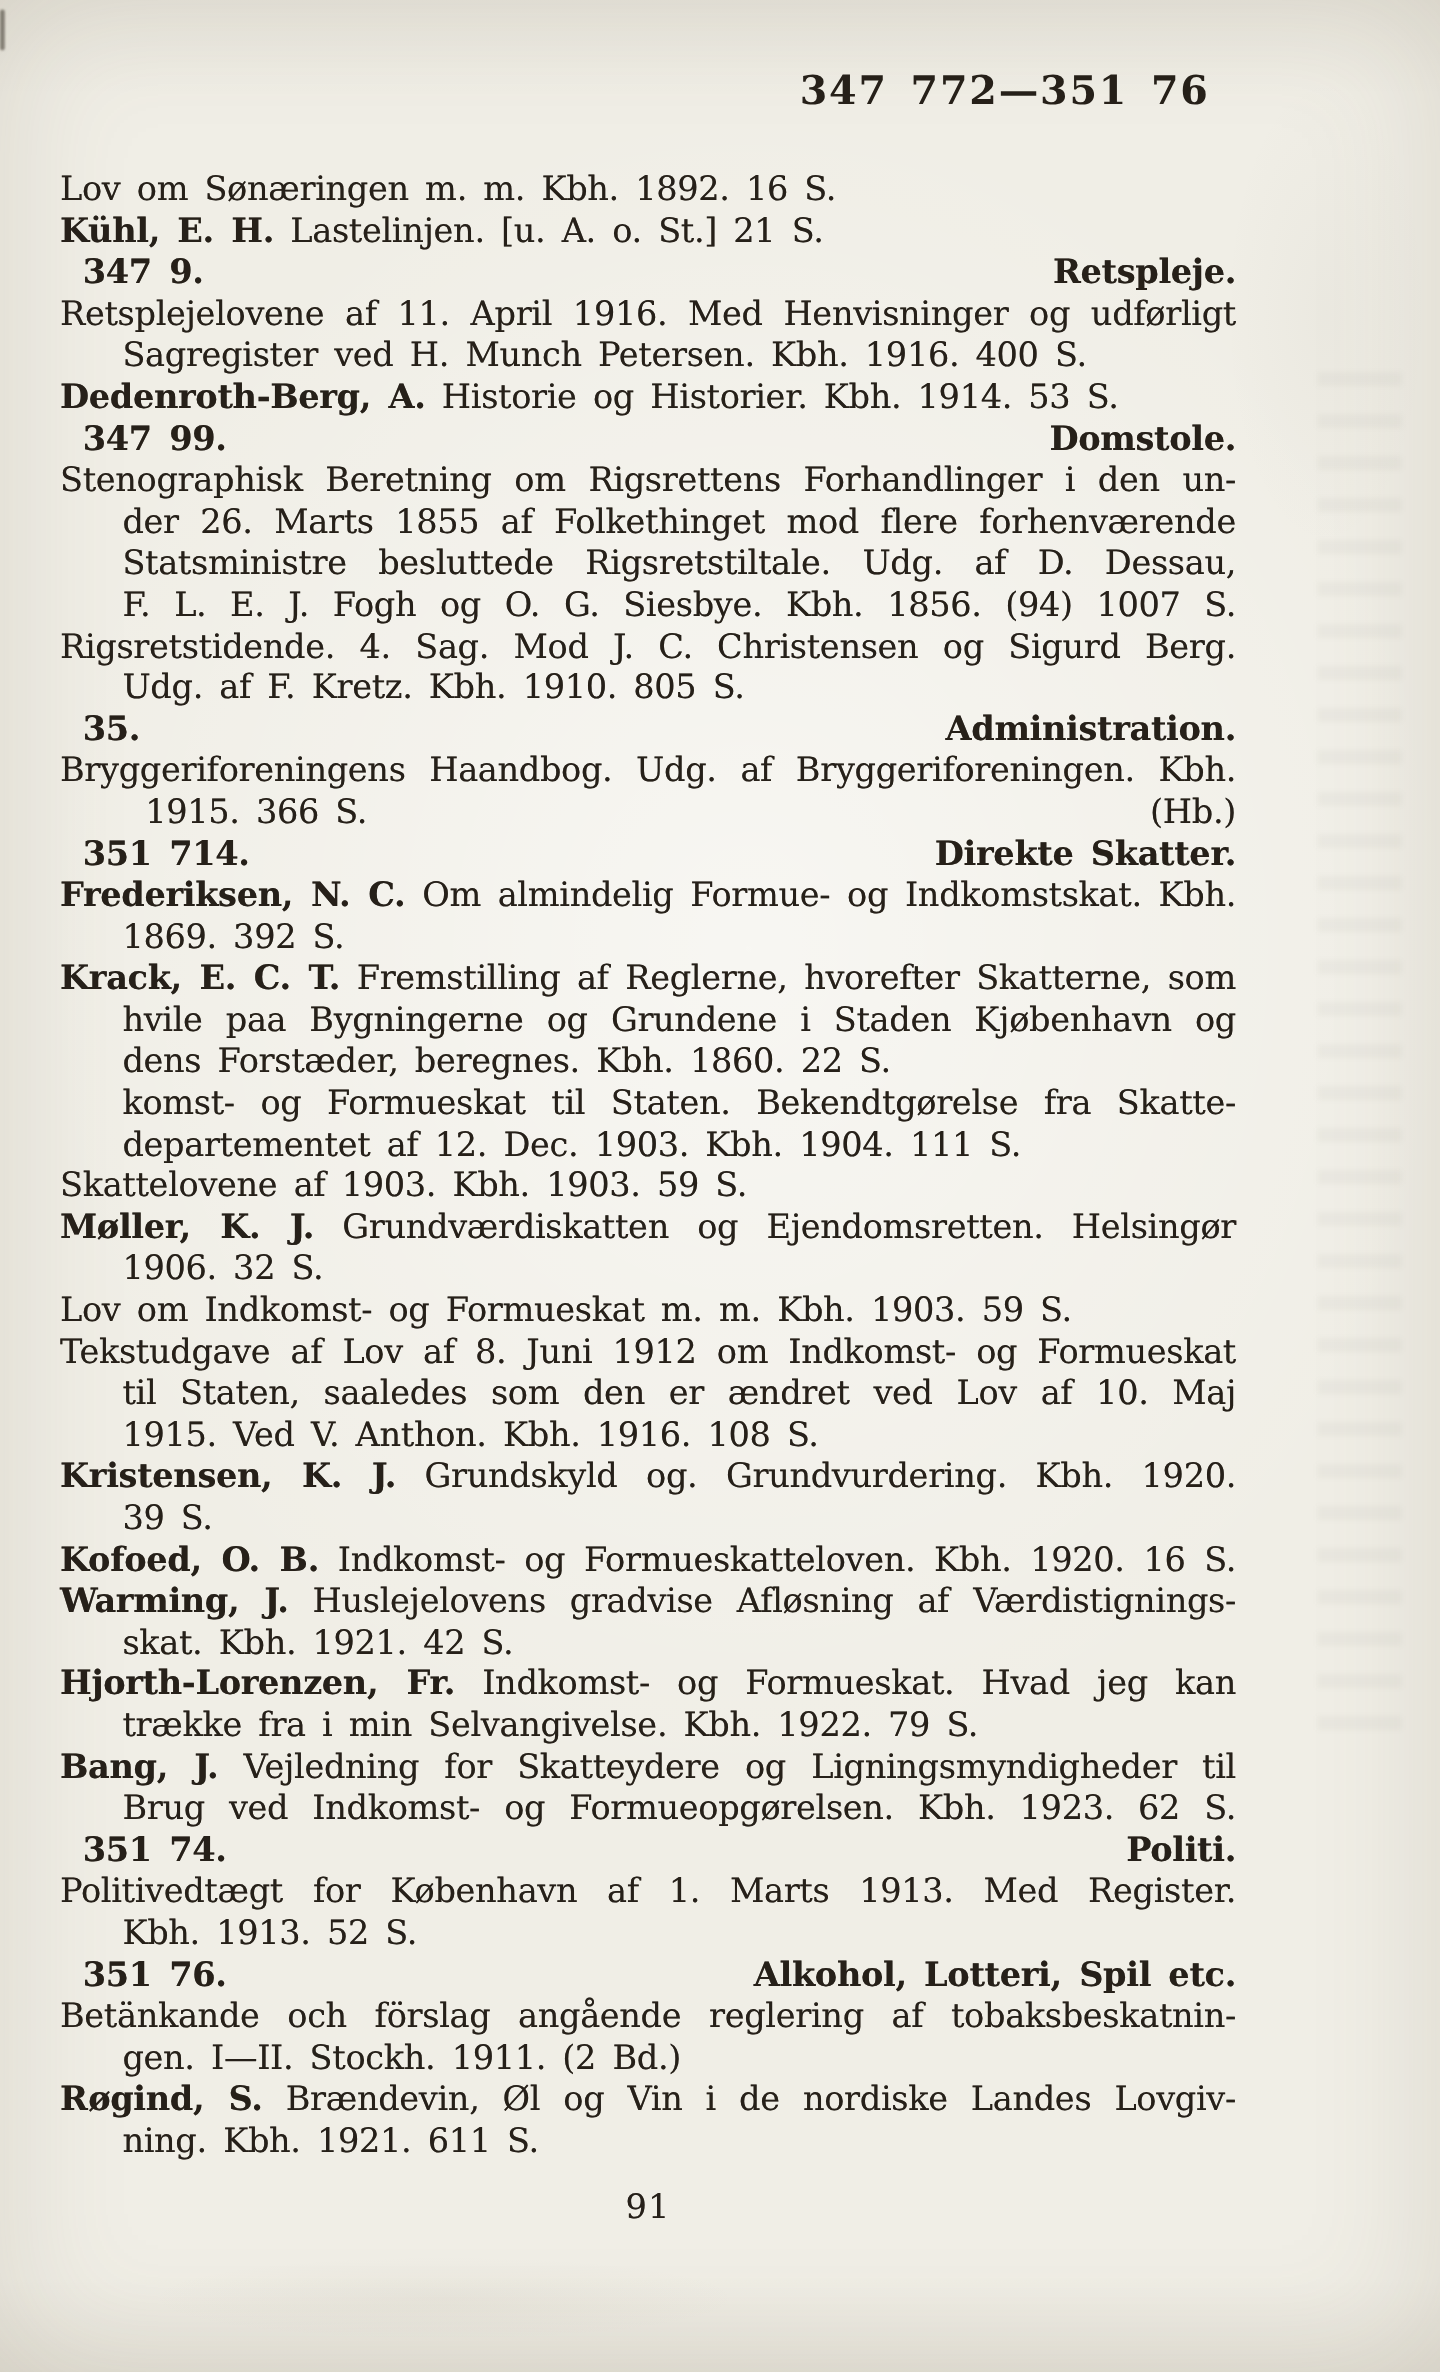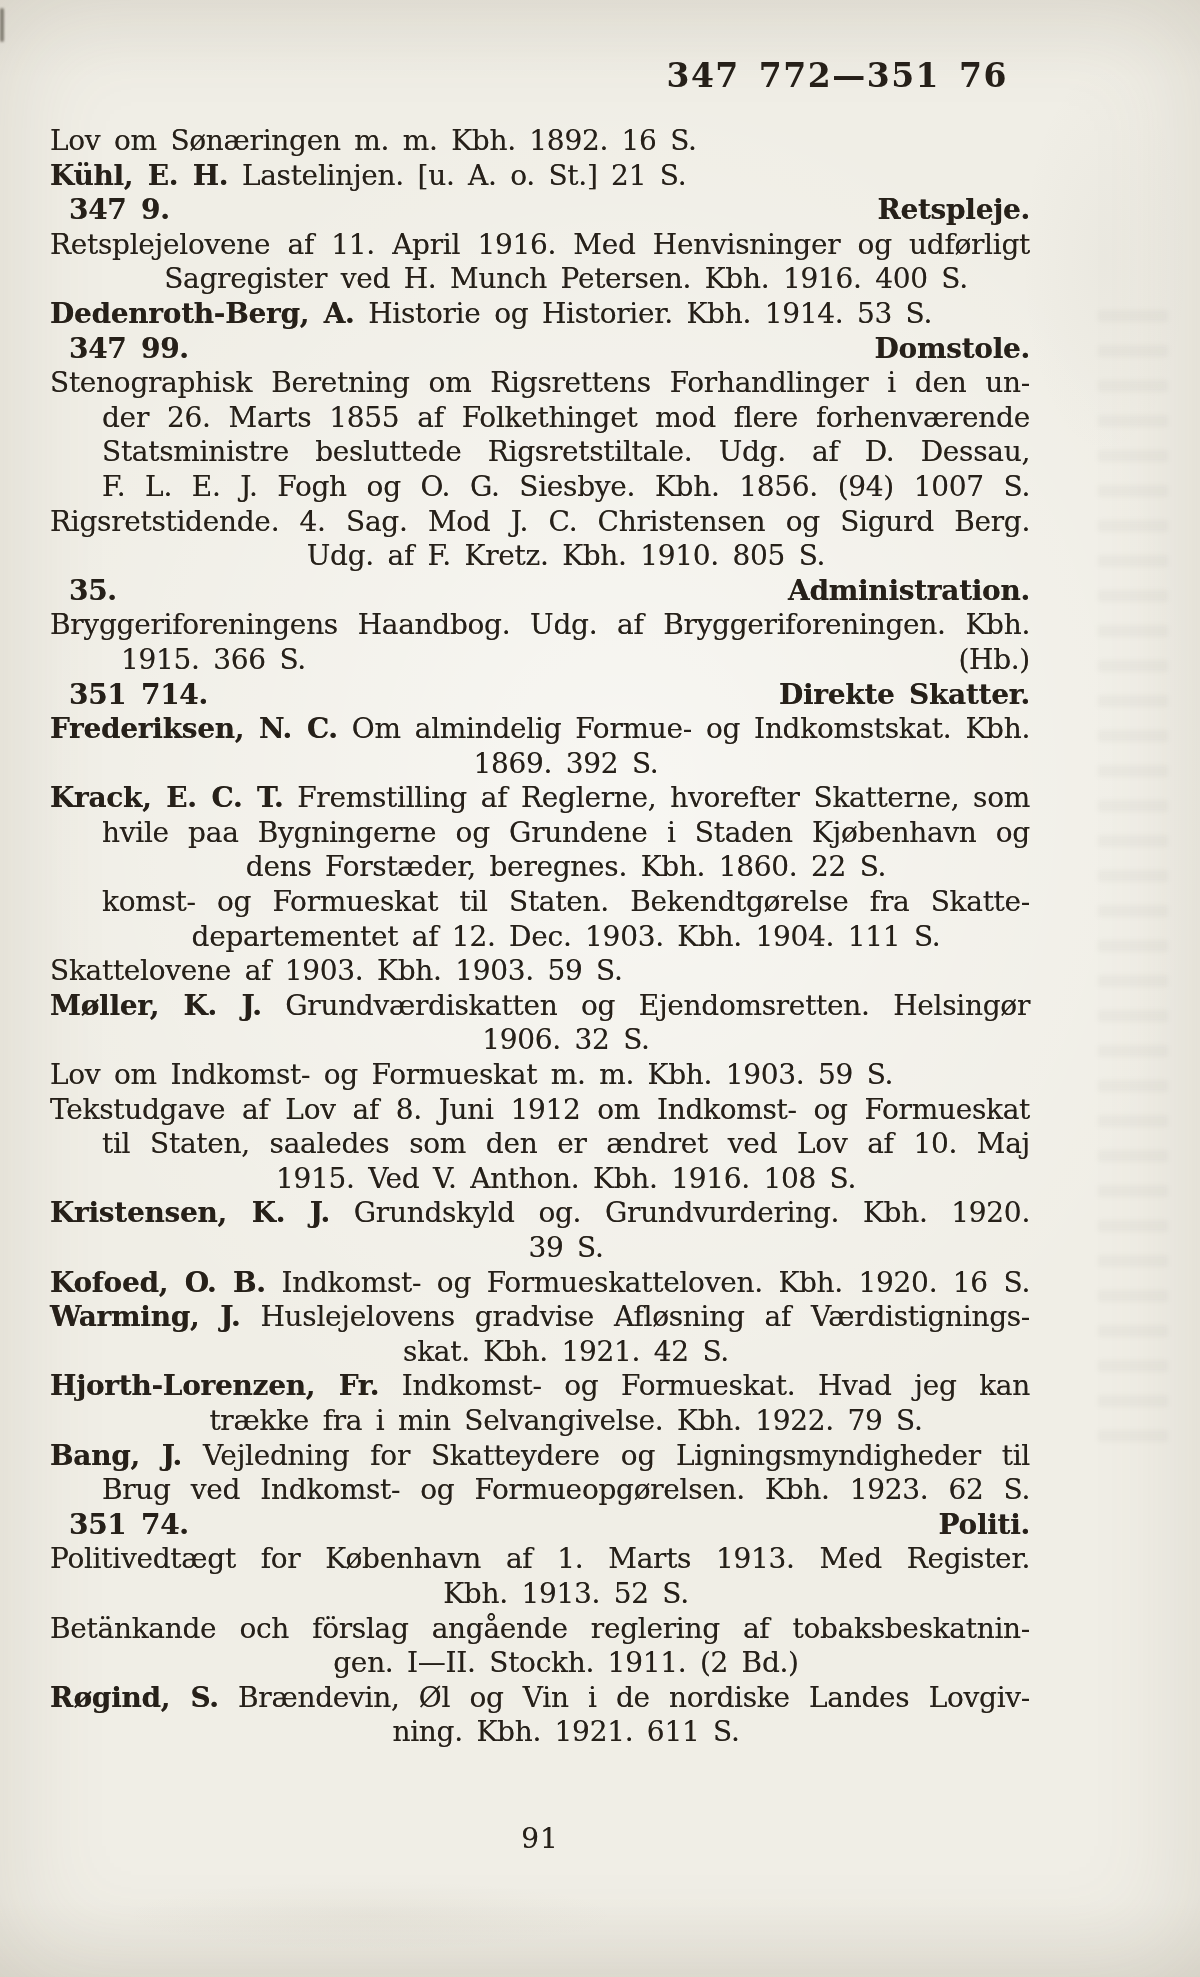--- a/index.html
+++ b/index.html
@@ -28,30 +28,30 @@
     width: 958px;
     text-align: right;
     font-weight: bold;
     font-size: 33px;
     letter-spacing: 1.5px;
     word-spacing: 6px;
   }
   .textblock {
     position: absolute;
     left: 50px;
-    top: 124px;
+    top: 141px;
     width: 980px;
     font-size: 28px;
     line-height: 34.6px;
     letter-spacing: -0.3px;
     word-spacing: 5px;
     text-shadow: 0 0 0.5px rgba(38,32,25,0.55);
   }
   .line { min-height: 34.6px; }
-  .line.indent { padding-left: 52px; text-align: center; }
+  .line.indent { padding-left: 52px; }
   .line.just { text-align: justify; text-align-last: justify; }
   .line.split { display: flex; justify-content: space-between; margin-left: 19px; }
   .b { font-weight: bold; }
   .page-number {
     position: absolute;
     top: 1822px;
     left: 50px;
     width: 980px;
     text-align: center;
     font-size: 28px;
@@ -157,20 +157,24 @@
       <div class="line just"><span><span class="b">Hjorth-Lorenzen, Fr.</span><span> Indkomst- og Formueskat. Hvad jeg kan</span></span></div>
       <div class="line indent"><span><span>trække fra i min Selvangivelse. Kbh. 1922. 79 S.</span></span></div>
       <div class="line just"><span><span class="b">Bang, J.</span><span> Vejledning for Skatteydere og Ligningsmyndigheder til</span></span></div>
       <div class="line indent just"><span><span>Brug ved Indkomst- og Formueopgørelsen. Kbh. 1923. 62 S.</span></span></div>
       <div class="line split">
         <span><span class="b">351 74.</span></span>
         <span class="b">Politi.</span>
       </div>
       <div class="line just"><span><span>Politivedtægt for København af 1. Marts 1913. Med Register.</span></span></div>
       <div class="line indent"><span><span>Kbh. 1913. 52 S.</span></span></div>
+      <div class="line split">
+        <span><span class="b">351 76.</span></span>
+        <span class="b">Alkohol, Lotteri, Spil etc.</span>
+      </div>
       <div class="line just"><span><span>Betänkande och förslag angående reglering af tobaksbeskatnin-</span></span></div>
       <div class="line indent"><span><span>gen. I—II. Stockh. 1911. (2 Bd.)</span></span></div>
       <div class="line just"><span><span class="b">Røgind, S.</span><span> Brændevin, Øl og Vin i de nordiske Landes Lovgiv-</span></span></div>
       <div class="line indent"><span><span>ning. Kbh. 1921. 611 S.</span></span></div>
     </div>
 
   <div class="page-number">91</div>
 </div>
 
 </body></html>

